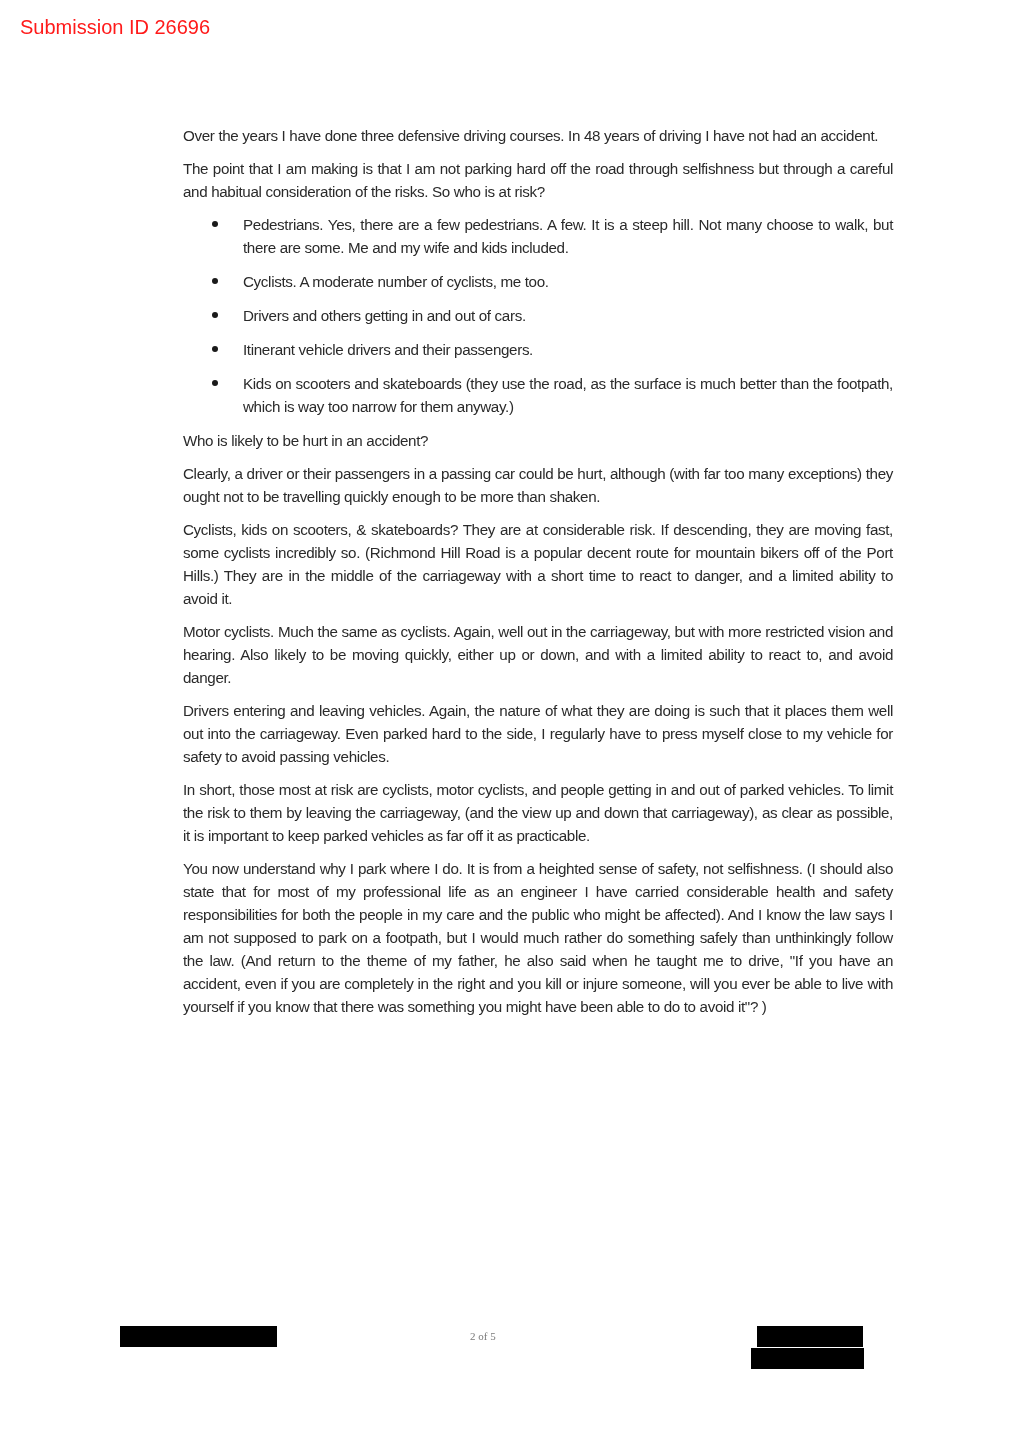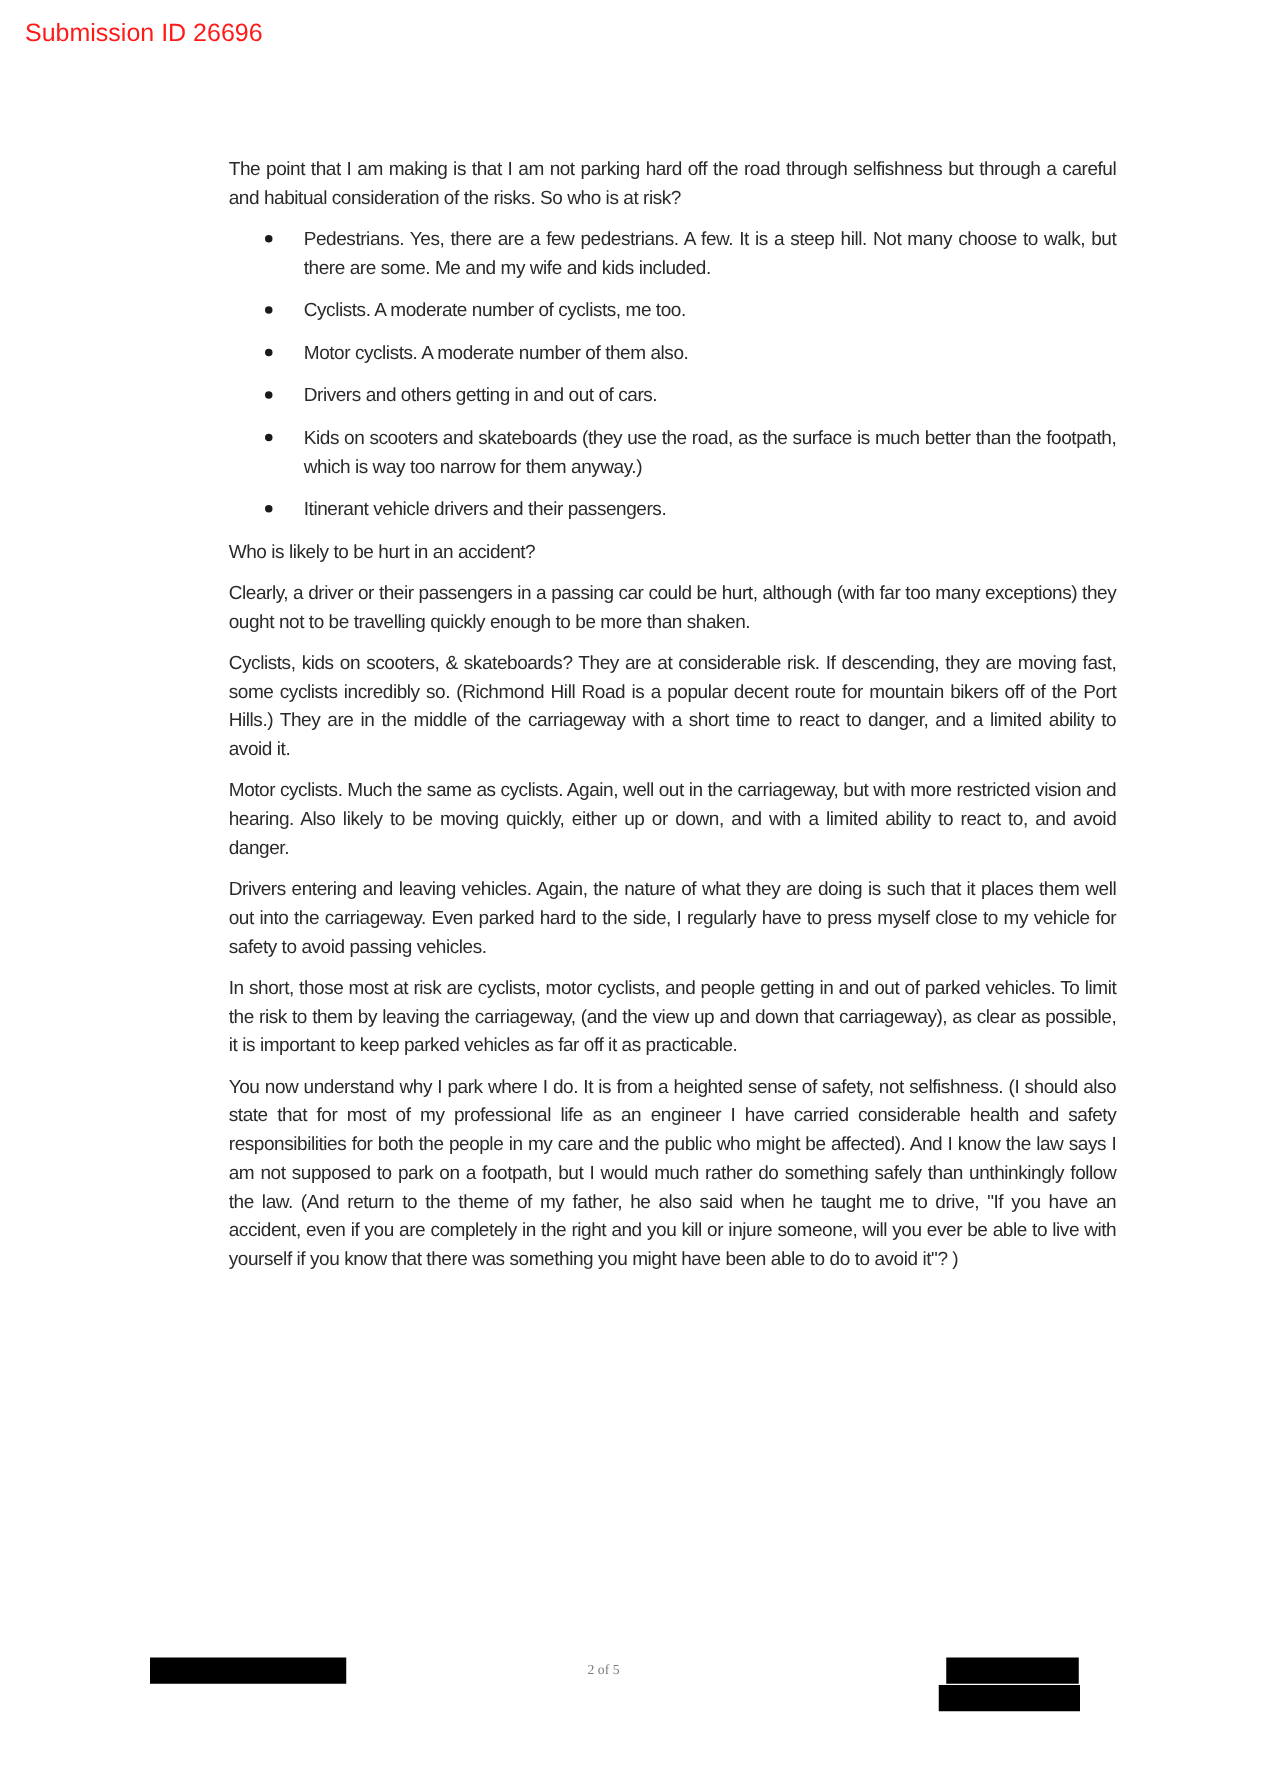--- a/index.html
+++ b/index.html
@@ -75,46 +75,43 @@
       font-size: 11px;
       color: #7a7a7a;
     }
   </style>
 </head>
 <body>
 
 <div class="submission-id">Submission ID 26696</div>
 
 <div class="content">
+  <p class="para">Over the years I have done three defensive driving courses. In 48 years of driving I have not had an accident.</p>
   <p class="para">The point that I am making is that I am not parking hard off the road through selfishness but through a careful and habitual consideration of the risks. So who is at risk?</p>
 
   <ul class="bullets">
     <li class="bullet">
       <span class="bullet-dot"></span>
       <span>Pedestrians. Yes, there are a few pedestrians. A few. It is a steep hill. Not many choose to walk, but there are some. Me and my wife and kids included.</span>
     </li>
     <li class="bullet">
       <span class="bullet-dot"></span>
       <span>Cyclists. A moderate number of cyclists, me too.</span>
     </li>
     <li class="bullet">
       <span class="bullet-dot"></span>
-      <span>Motor cyclists. A moderate number of them also.</span>
-    </li>
-    <li class="bullet">
-      <span class="bullet-dot"></span>
       <span>Drivers and others getting in and out of cars.</span>
     </li>
     <li class="bullet">
       <span class="bullet-dot"></span>
-      <span>Kids on scooters and skateboards (they use the road, as the surface is much better than the footpath, which is way too narrow for them anyway.)</span>
+      <span>Itinerant vehicle drivers and their passengers.</span>
     </li>
     <li class="bullet">
       <span class="bullet-dot"></span>
-      <span>Itinerant vehicle drivers and their passengers.</span>
+      <span>Kids on scooters and skateboards (they use the road, as the surface is much better than the footpath, which is way too narrow for them anyway.)</span>
     </li>
   </ul>
 
   <p class="para">Who is likely to be hurt in an accident?</p>
   <p class="para">Clearly, a driver or their passengers in a passing car could be hurt, although (with far too many exceptions) they ought not to be travelling quickly enough to be more than shaken.</p>
   <p class="para">Cyclists, kids on scooters, &amp; skateboards? They are at considerable risk. If descending, they are moving fast, some cyclists incredibly so. (Richmond Hill Road is a popular decent route for mountain bikers off of the Port Hills.) They are in the middle of the carriageway with a short time to react to danger, and a limited ability to avoid it.</p>
   <p class="para">Motor cyclists. Much the same as cyclists. Again, well out in the carriageway, but with more restricted vision and hearing. Also likely to be moving quickly, either up or down, and with a limited ability to react to, and avoid danger.</p>
   <p class="para">Drivers entering and leaving vehicles. Again, the nature of what they are doing is such that it places them well out into the carriageway. Even parked hard to the side, I regularly have to press myself close to my vehicle for safety to avoid passing vehicles.</p>
   <p class="para">In short, those most at risk are cyclists, motor cyclists, and people getting in and out of parked vehicles. To limit the risk to them by leaving the carriageway, (and the view up and down that carriageway), as clear as possible, it is important to keep parked vehicles as far off it as practicable.</p>
   <p class="para">You now understand why I park where I do. It is from a heighted sense of safety, not selfishness. (I should also state that for most of my professional life as an engineer I have carried considerable health and safety responsibilities for both the people in my care and the public who might be affected). And I know the law says I am not supposed to park on a footpath, but I would much rather do something safely than unthinkingly follow the law. (And return to the theme of my father, he also said when he taught me to drive, "If you have an accident, even if you are completely in the right and you kill or injure someone, will you ever be able to live with yourself if you know that there was something you might have been able to do to avoid it"? )</p>

